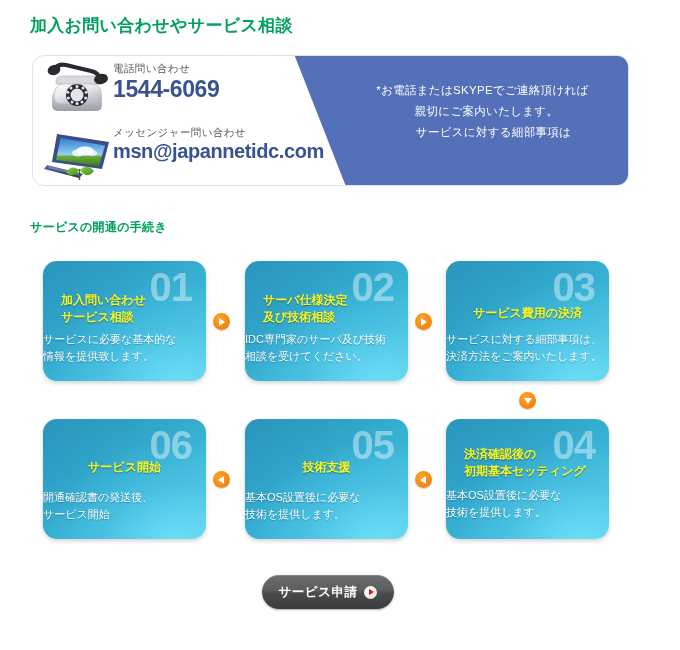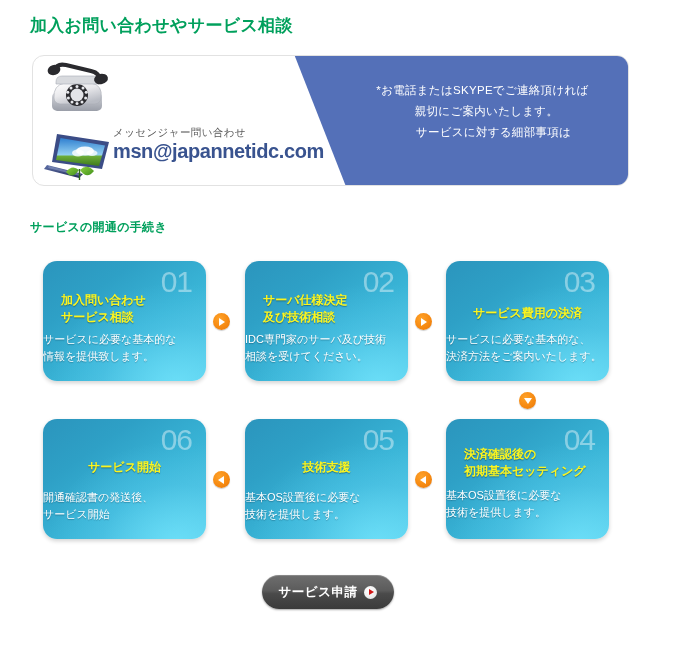--- a/index.html
+++ b/index.html
@@ -120,22 +120,22 @@
     background:
       radial-gradient(120% 130% at 82% 104%, rgba(110,225,250,0.90) 0%, rgba(90,205,240,0.35) 38%, rgba(0,0,0,0) 66%),
       linear-gradient(145deg, #2b95bd 0%, #2ea0c6 28%, #39b4d6 58%, #56cbe6 100%);
     box-shadow: 0 2px 4px rgba(0,0,0,0.18);
     overflow: hidden;
   }
   .step-num {
     position: absolute;
     right: 14px;
     top: 4px;
-    font-size: 30px;
-    font-weight: normal;
+    font-size: 40px;
+    font-weight: bold;
     color: rgba(255,255,255,0.42);
     letter-spacing: -1px;
     line-height: 1.1;
   }
   .step-title {
     position: absolute;
     left: 0;
     width: 163px;
     color: #fbf51f;
     font-size: 12px;
@@ -290,20 +290,24 @@
                 <circle cx="32" cy="30" r="1.5"></circle>
             </g>
 
             <path d="M17 24 Q17 18 23 18 L54 18 Q60 18 60 24 L60 26 L17 26 Z" fill="#d8dade" stroke="#a9adb6" stroke-width="0.6"></path>
 
             <path d="M16 12 Q18 5 27 7 L52 13 Q61 15 60 22" stroke="#2a2a2e" stroke-width="4.2" fill="none" stroke-linecap="round"></path>
             <ellipse cx="15" cy="12" rx="6.5" ry="5" fill="#2a2a2e" transform="rotate(-18 15 12)"></ellipse>
             <ellipse cx="62" cy="21" rx="7" ry="5.2" fill="#2a2a2e" transform="rotate(-12 62 21)"></ellipse>
           </svg>
         </div>
+        <div class="contact-text">
+          <span class="contact-label">電話問い合わせ</span>
+          <span class="contact-value">1544-6069</span>
+        </div>
       </div>
 
       <div class="contact-row" id="contact-row-messenger">
         <div class="contact-icon">
           <svg viewBox="0 0 76 60" width="76" height="60">
             <defs>
               <linearGradient id="lidG" x1="0" y1="0" x2="1" y2="1">
                 <stop offset="0" stop-color="#4b5f9c"></stop>
                 <stop offset="1" stop-color="#2e3c६b"></stop>
               </linearGradient>
@@ -378,21 +382,21 @@
       <span class="ln">相談を受けてください。</span>
     </div>
   </div>
 
   <div class="step-card" id="card-03">
     <div class="step-num">03</div>
     <div class="step-title title-center" style="top:44px">
       <span class="ln">サービス費用の決済</span>
     </div>
     <div class="step-desc" style="top:70px">
-      <span class="ln">サービスに必要な基本的な、</span>
+      <span class="ln">サービスに対する細部事項は、</span>
       <span class="ln">決済方法をご案内いたします。</span>
     </div>
   </div>
 
   <div class="step-card" id="card-06">
     <div class="step-num">06</div>
     <div class="step-title title-center" style="top:40px">
       <span class="ln">サービス開始</span>
     </div>
     <div class="step-desc" style="top:70px">

